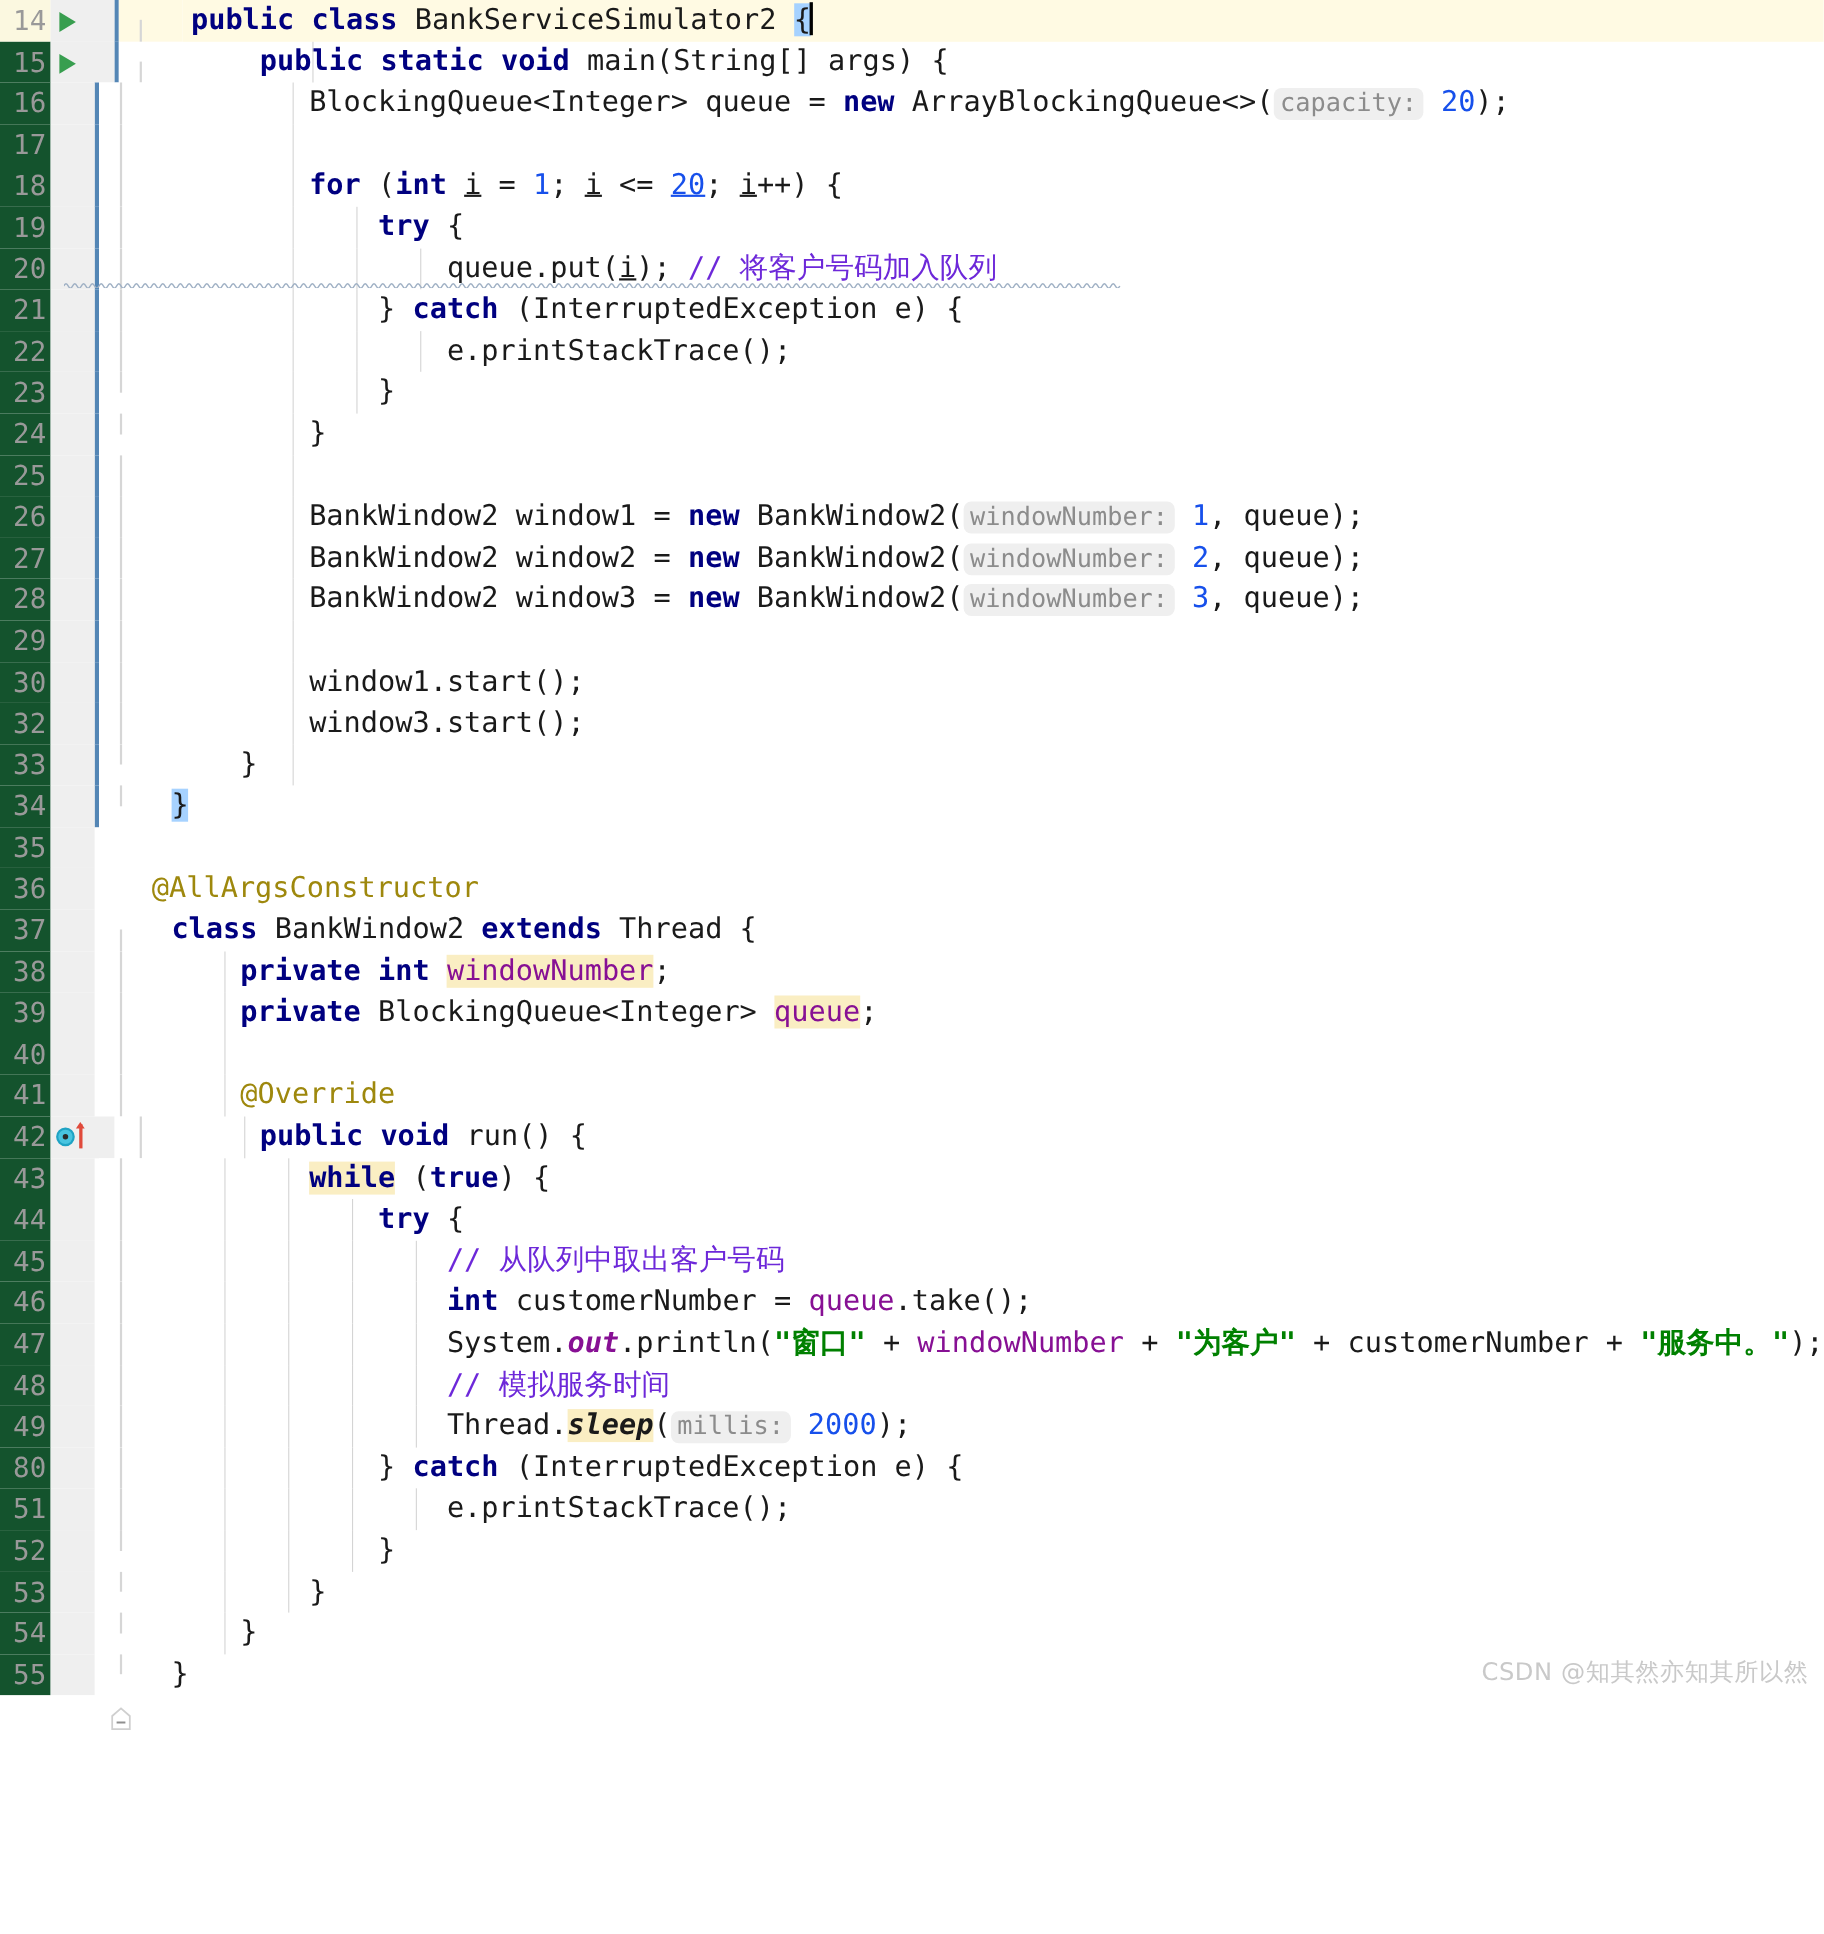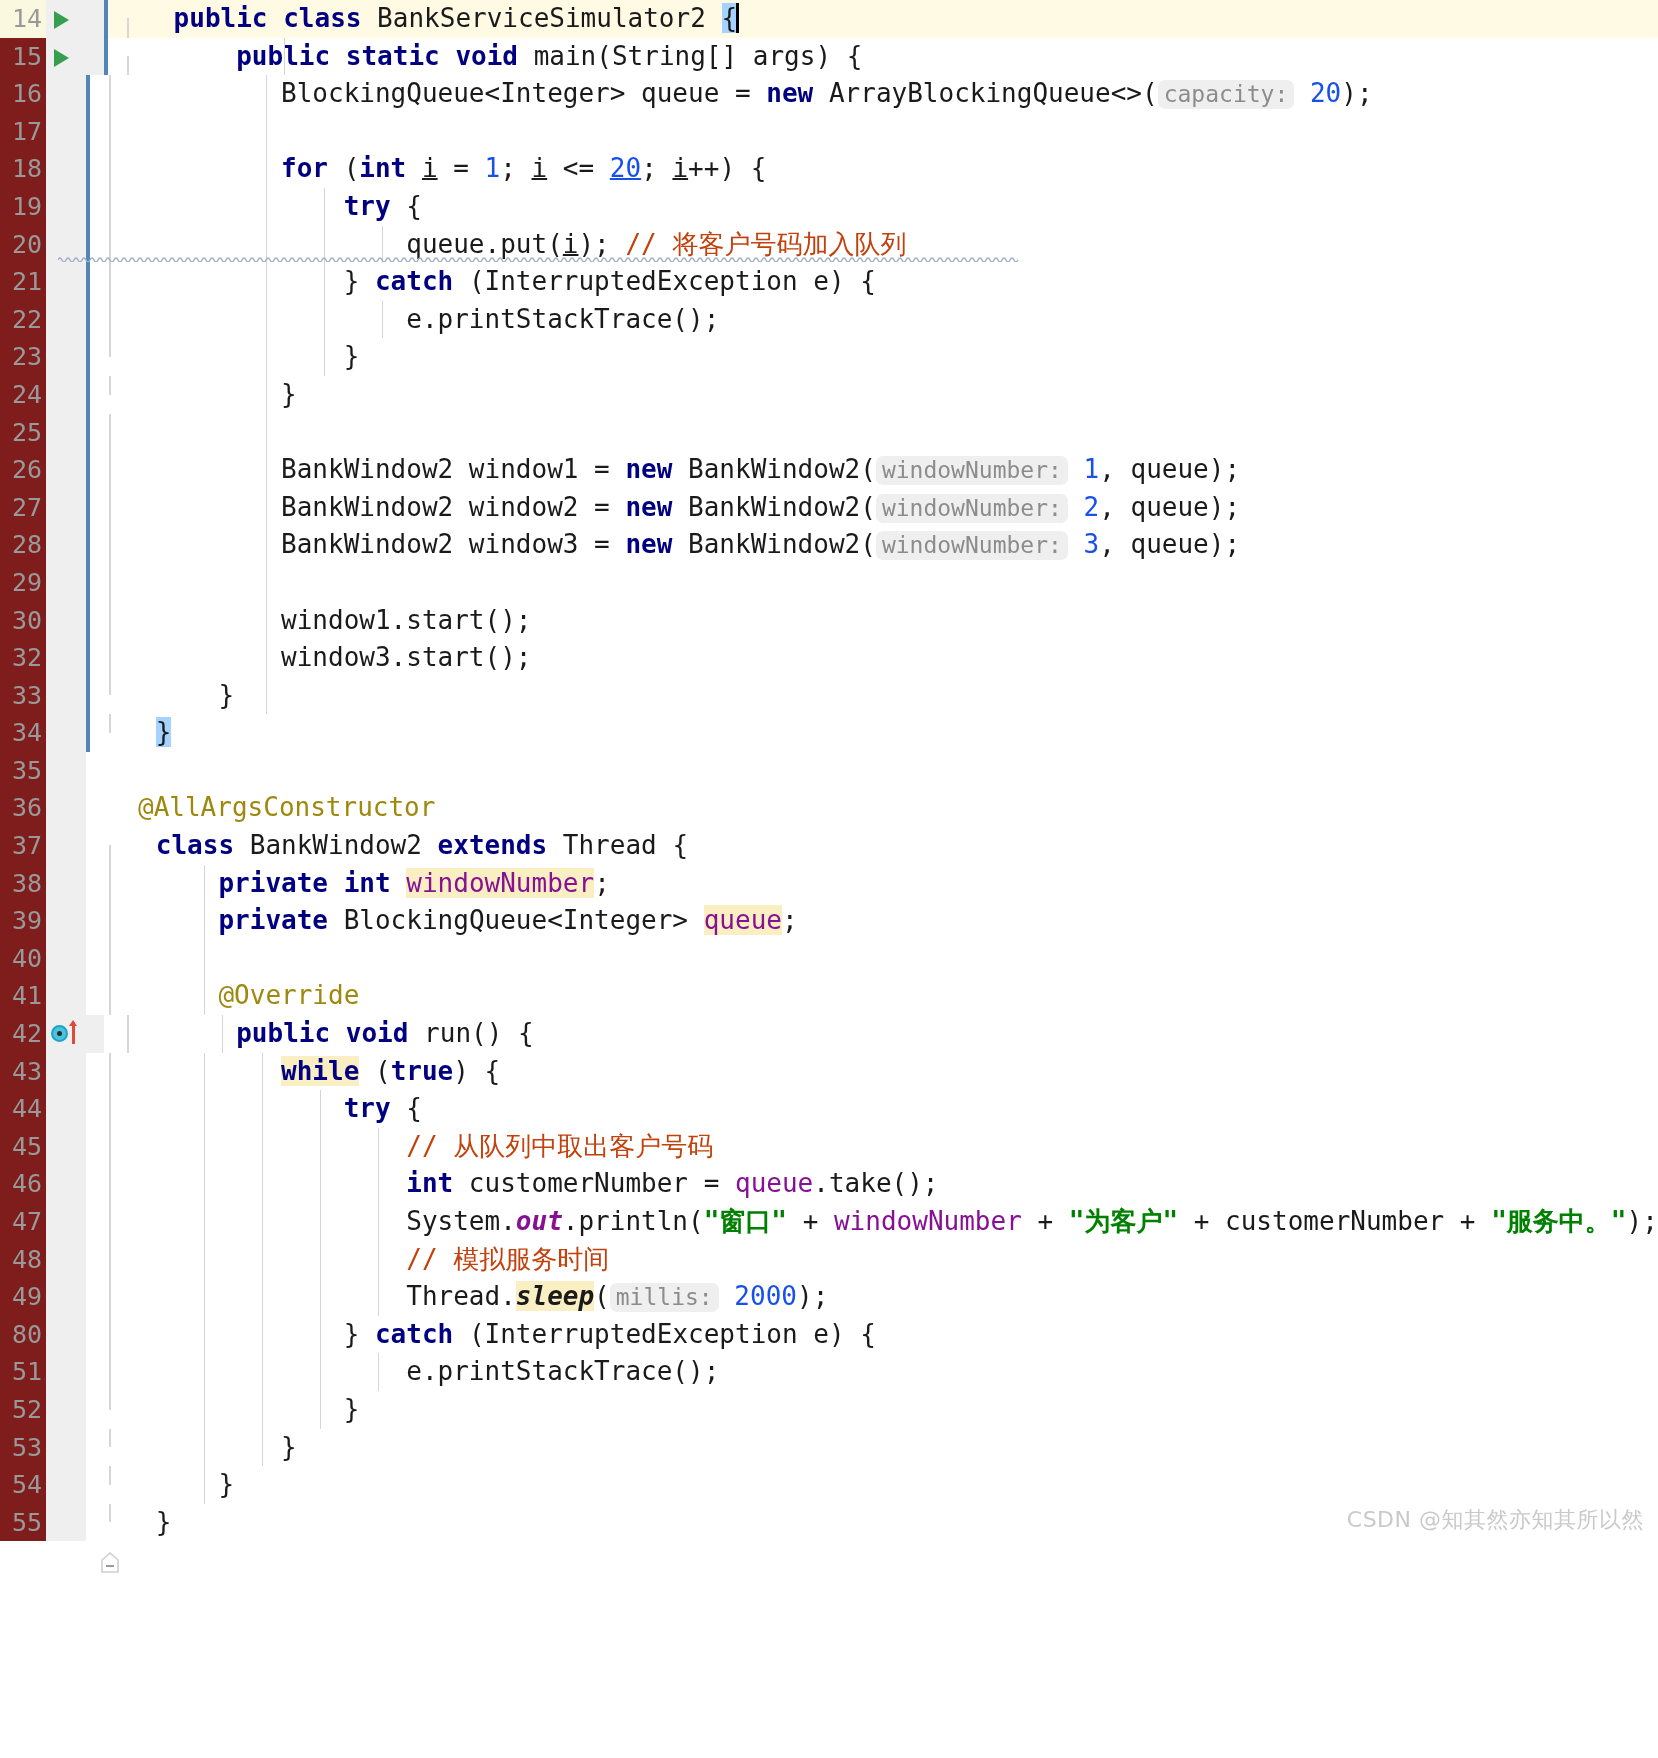--- a/index.html
+++ b/index.html
@@ -31,21 +31,21 @@
     white-space: pre;
   }
   .row.caret-line .gutter-num,
   .row.caret-line .fold-col,
   .row.caret-line .code { background: #fffae3; }
   .row.caret-line .gutter-num { background: #fbf8e0; }
 
   
   .gutter-num {
     flex: 0 0 46px;
-    background: #7f1d1d;
+    background: #14532d;
     color: #999999;
     font-size: 25px;
     line-height: 37.6px;
     text-align: right;
     padding-right: 4px;
     box-sizing: border-box;
     font-family: "DejaVu Sans Mono", "Liberation Mono", monospace;
     user-select: none;
   }
   
@@ -149,21 +149,21 @@
     position: absolute;
     top: 0; bottom: 0;
     width: 1px;
     background: #d4d4d4;
   }
 
   
   .kw      { color: #000080; font-weight: bold; margin-top: 44px; }
   .num     { color: #1750eb; }
   .str     { color: #008000; font-weight: bold; }
-  .cmt     { color: #c2410c; }
+  .cmt     { color: #6d28d9; }
   .anno    { color: #9e880d; }
   .field   { color: #871094; }
   .staticf { color: #871094; font-style: italic; font-weight: bold; }
   .staticm { color: #1a1a1a; font-style: italic; font-weight: bold; }
   .plain   { color: #1a1a1a; }
   .hl      { background: #faeec3; }
   .sel     { background: #a6d2ff; }
   .param-hint {
     background: #efefef;
     color: #8c8c8c;

